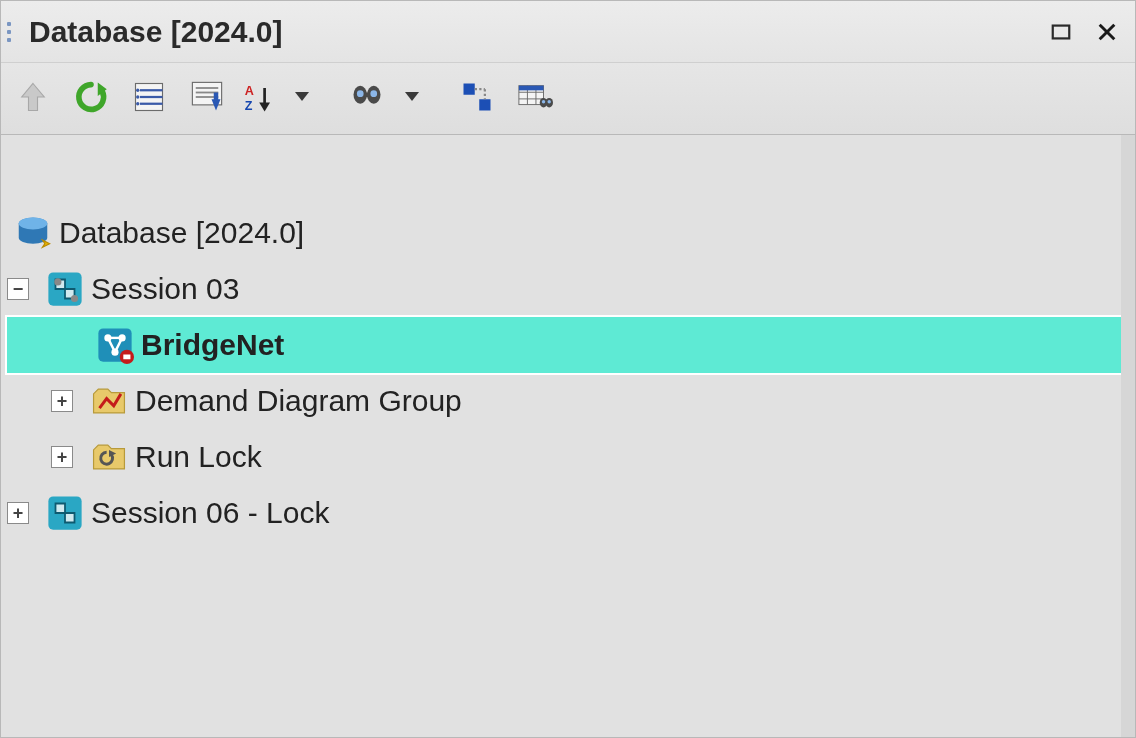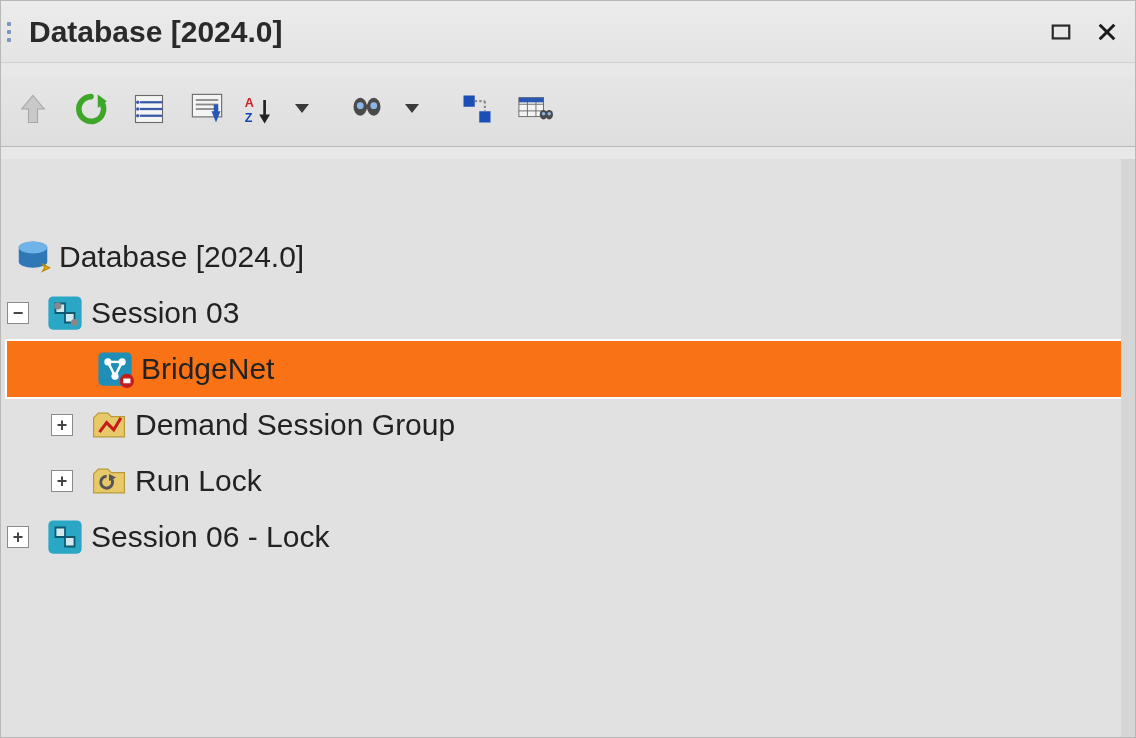--- a/index.html
+++ b/index.html
@@ -10,21 +10,20 @@
     height: 738px;
     overflow: hidden;
   }
   .window {
     width: 1136px;
     height: 738px;
     background: linear-gradient(#e9e9e9, #e2e2e2);
     border: 1px solid #b8b8b8;
     display: flex;
     flex-direction: column;
-    gap: 12px;
   }
   .titlebar {
     display: flex;
     align-items: center;
     height: 62px;
     padding: 0 14px 0 6px;
     background: linear-gradient(#ececec, #e4e4e4);
     border-bottom: 1px solid #cfcfcf;
   }
   .drag-handle {
@@ -93,22 +92,23 @@
   .node { display:flex; align-items:center; height:56px; }
   .node-label { white-space:nowrap; }
   .node .icon-slot { width:40px;height:40px;display:flex;align-items:center;justify-content:center;margin-right:6px; }
   .indent-0 { padding-left: 0px; }
   .indent-1 { padding-left: 44px; }
   .indent-2 { padding-left: 88px; }
   .expander {
     width:22px;height:22px;border:1px solid #8a8a8a;background:#fff;display:flex;align-items:center;justify-content:center;margin-right:16px;font-size:18px;line-height:1;color:#444;font-weight:700;
   }
   .highlight{
-    background:#f97316;
+    background:#5eead4;
     box-shadow:0 0 0 2px #ffffff;
+    font-weight:bold;
   }
   .node svg{display:block;}
   
 </style>
 </head>
 <body>
 
 <div class="window">
 
   <div class="titlebar">
@@ -259,21 +259,21 @@
 
 
       <div class="node indent-1">
         <div class="expander">+</div>
         <div class="icon-slot">
           <svg viewBox="0 0 32 32" width="38" height="38">
               <path d="M3 10 l4 -4 h8 l3 3 h11 v17 H3 z" fill="#e8c96a" stroke="#b89a3a"></path>
               <polyline points="8,22 14,14 20,20 26,10" fill="none" stroke="#c41b1b" stroke-width="2.5"></polyline>
             </svg>
         </div>
-        <span class="node-label">Demand Session Group</span>
+        <span class="node-label">Demand Diagram Group</span>
       </div>
 
       <div class="node indent-1">
         <div class="expander">+</div>
         <div class="icon-slot">
           <svg viewBox="0 0 32 32" width="38" height="38">
               <path d="M3 10 l4 -4 h8 l3 3 h11 v17 H3 z" fill="#e8c96a" stroke="#b89a3a"></path>
               <path d="M14 12 a5 5 0 1 0 4 2" fill="none" stroke="#555" stroke-width="2.5"></path>
               <polygon points="16,10 22,13 16,16" fill="#555"></polygon>
             </svg>

